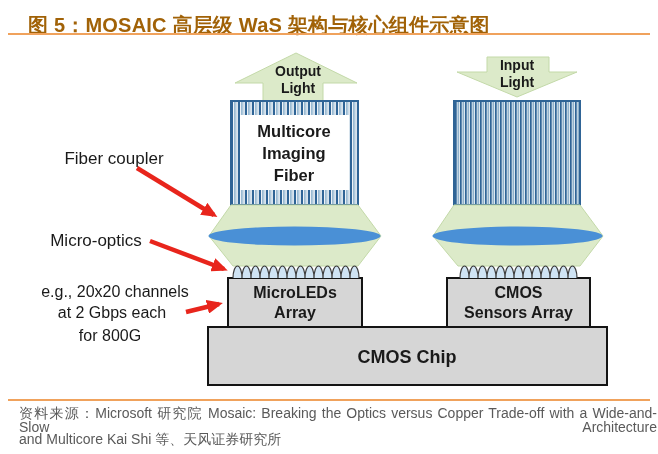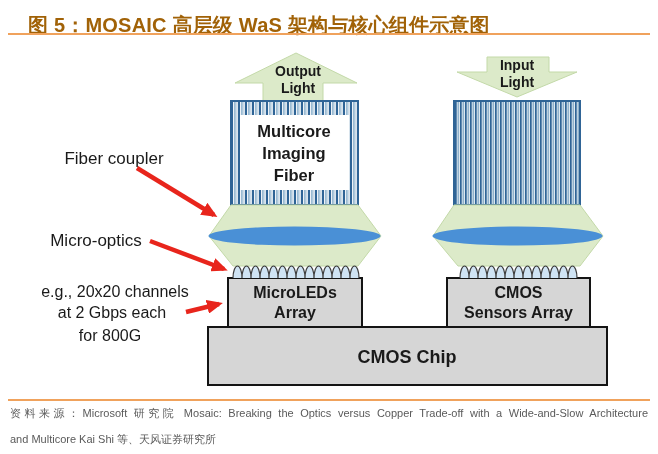--- a/index.html
+++ b/index.html
@@ -21,22 +21,22 @@
   .box-label{font-size:16px;font-weight:700;}
   .chip-label{font-size:18px;font-weight:700;}
   .callout{font-size:17px;font-weight:400;}
   .note{font-size:16px;font-weight:400;}
   .green-shape{fill:#DCEAC9;stroke:#C3D9A8;stroke-width:1;}
   .lens{fill:#4A90D6;}
   .graybox{fill:#D6D6D6;stroke:#141414;stroke-width:2;}
   .bumps{fill:#CFE3F3;stroke:#3C3C3C;stroke-width:1.2;}
   .redline{stroke:#E8251C;stroke-width:4.5;fill:none;}
   .source{
-    position:absolute;left:10px;width:638px;
-    font-size:11px;color:#5a5a5a;line-height:14px;
+    position:absolute;left:19px;width:638px;
+    font-size:14px;color:#5a5a5a;line-height:14px;
   }
   .source-1{top:406px;text-align:justify;text-align-last:justify;}
   .source-2{top:432px;}
 </style>
 </head>
 <body>
 
 <div>
 
   <div class="fig-title">图 5：MOSAIC 高层级 WaS 架构与核心组件示意图</div>

